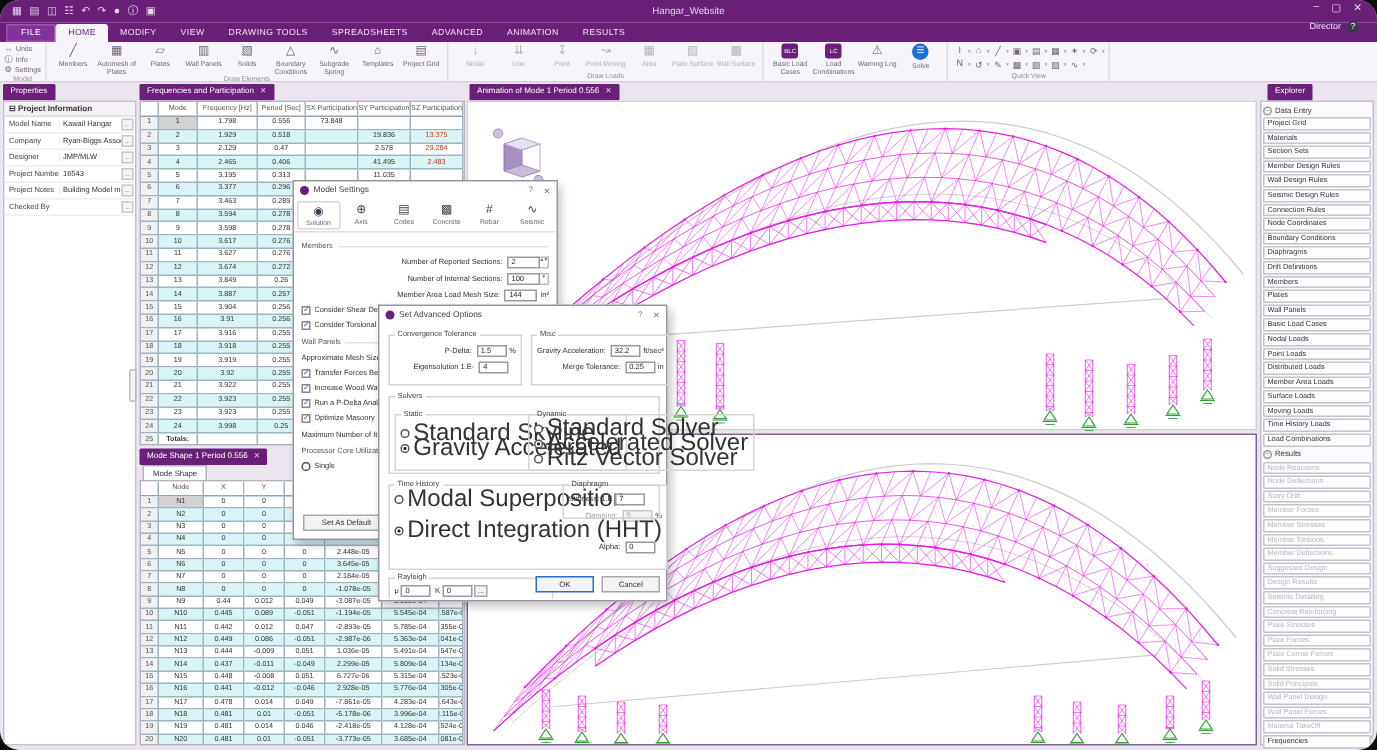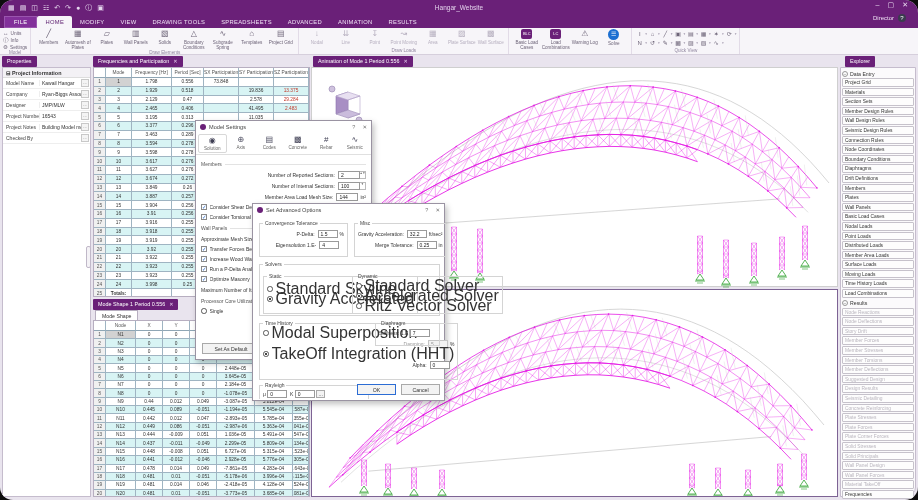--- a/index.html
+++ b/index.html
@@ -2192,21 +2192,21 @@
           <span class="rad"></span>
           <span class="radlbl">Modal Superposition</span>
         </div>
       <div class="fs-row">
           <span class="fl" style="color:#999;">Damping:</span>
           <span class="tin dis">5</span>
           <span class="unit">%</span>
         </div>
       <div class="radrow">
           <span class="rad sel"></span>
-          <span class="radlbl">TakeOff Integration (HHT)</span>
+          <span class="radlbl">Direct Integration (HHT)</span>
         </div>
       <div class="fs-row">
           <span class="fl">Alpha:</span>
           <span class="tin">0</span>
           <span class="unit">&nbsp;&nbsp;</span>
         </div>
     </fieldset>
     <fieldset style="left:6px;top:178px;width:110px;height:17px;border-bottom:none;">
       <legend>Rayleigh</legend>
       <div class="fs-row" style="height:8px;">

